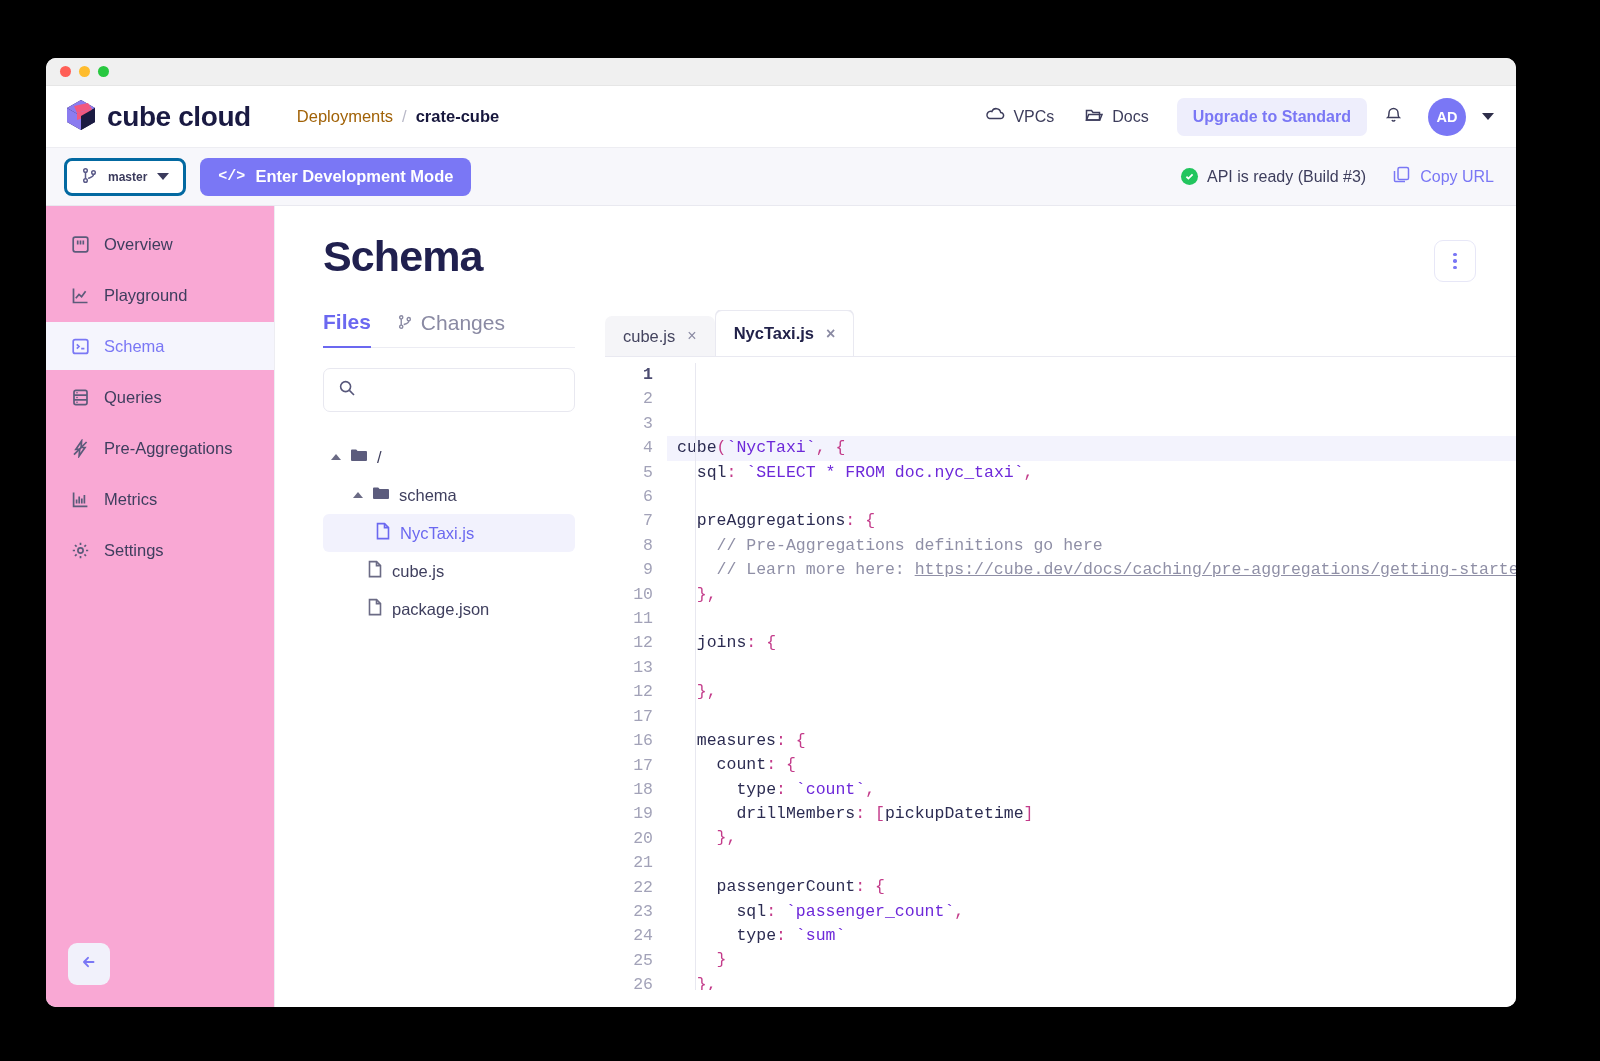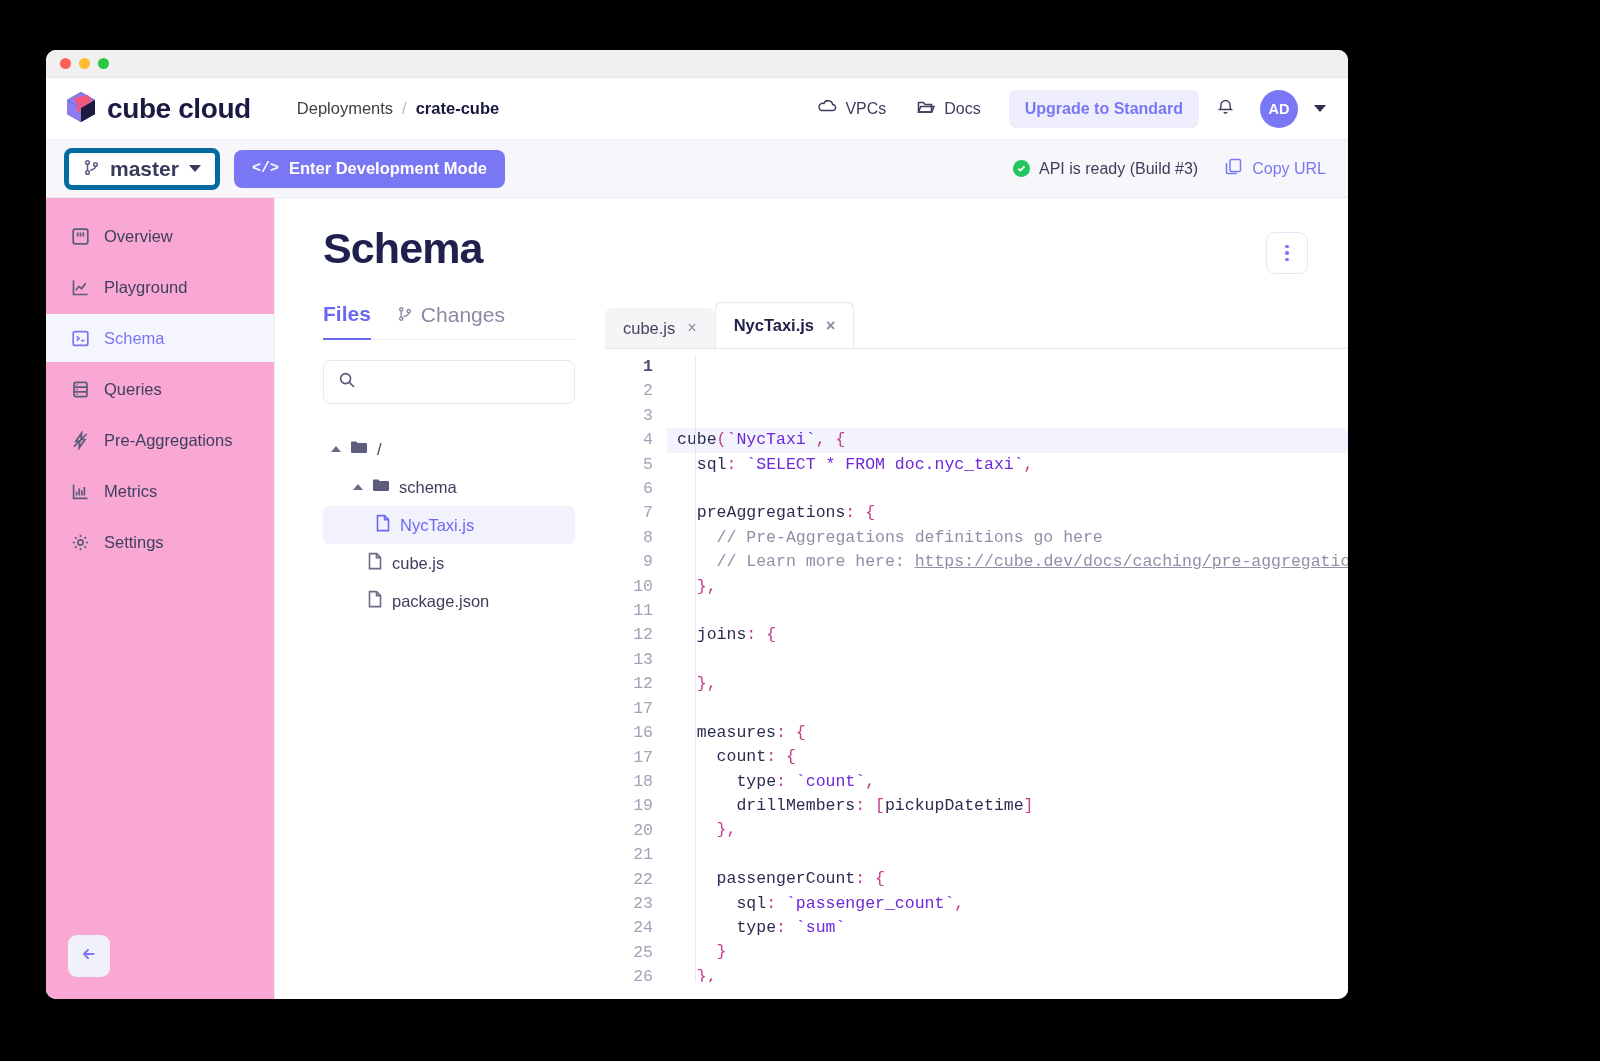--- a/index.html
+++ b/index.html
@@ -6,22 +6,22 @@
   html, body {
     width: 1600px; height: 1061px;
     background: #000000;
     font-family: "Liberation Sans", sans-serif;
     overflow: hidden;
   }
   #root { position: relative; width: 1600px; height: 1061px; background: #000; }
 
   
   .window {
-    position: absolute; left: 46px; top: 50px;
-    width: 1302px; height: 949px;
+    position: absolute; left: 46px; top: 58px;
+    width: 1470px; height: 949px;
     background: #ffffff;
     border-radius: 10px;
     overflow: hidden;
     box-shadow: 0 12px 48px rgba(0,0,0,.45);
   }
   .titlebar {
     height: 28px; background: #f0f0f0;
     display: flex; align-items: center; padding-left: 14px; gap: 8px;
     border-bottom: 1px solid #e6e6e6;
   }
@@ -36,21 +36,21 @@
     display: flex; align-items: center;
     padding: 0 22px 0 18px;
     border-bottom: 1px solid #ededf2;
   }
   .brand { display: flex; align-items: center; gap: 9px; margin-right: 46px; }
   .brand-text {
     font-size: 28px; font-weight: 700; color: #1a1a42;
     letter-spacing: -0.4px;
   }
   .breadcrumb { display: flex; align-items: center; gap: 9px; font-size: 16.5px; }
-  .bc-link { color: #404040; }
+  .bc-link { color: #a16207; }
   .bc-sep { color: #b9b9c8; }
   .bc-current { color: #17173d; font-weight: 700; }
   .topbar-right { margin-left: auto; display: flex; align-items: center; gap: 6px; }
   .top-item {
     display: flex; align-items: center; gap: 8px;
     font-size: 16px; color: #3d3d5c;
     padding: 8px 12px; border-radius: 6px;
   }
   .upgrade-btn {
     background: #eeeefc; color: #7a77f5;
@@ -72,23 +72,23 @@
   }
 
   
   .subbar {
     height: 58px; background: #f7f7fb;
     display: flex; align-items: center; padding: 0 22px 0 18px;
     border-bottom: 1px solid #e9e9f0;
   }
   .branch-btn {
     display: flex; align-items: center; gap: 10px;
-    background: #fff; border: 5px solid #0369a1;
+    background: #fff; border: 3px solid #0369a1;
     border-radius: 8px; height: 38px; padding: 16px 14px;
-    font-size: 21px; color: #3a3a5c; font-weight: 600;
+    font-size: 12px; color: #3a3a5c; font-weight: 600;
   }
   .branch-caret {
     width: 0; height: 0;
     border-left: 6px solid transparent; border-right: 6px solid transparent;
     border-top: 7px solid #3a3a5c;
   }
   .dev-btn {
     display: flex; align-items: center; gap: 10px;
     background: #7a77f5; color: #fff;
     border-radius: 8px; height: 38px; padding: 0 18px;

